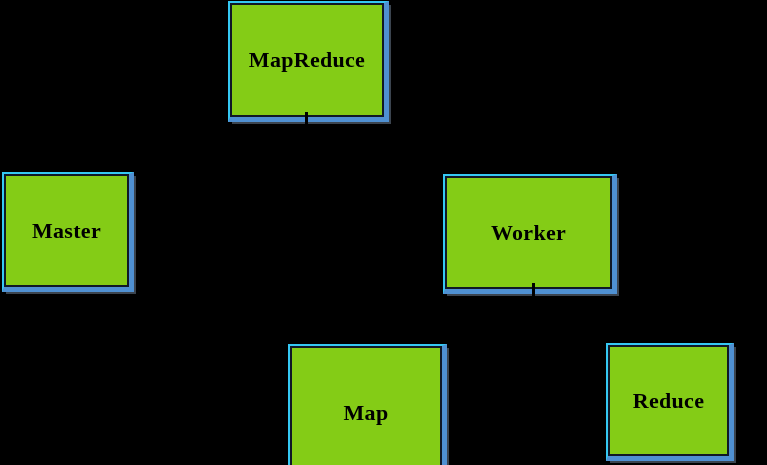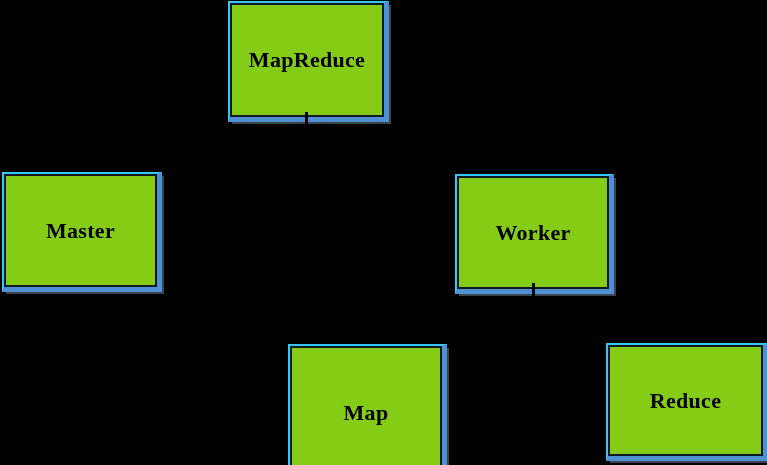--- a/index.html
+++ b/index.html
@@ -28,24 +28,24 @@
   }
   .node .label {
     font-weight: bold;
     font-size: 22px;
     color: #000000;
     letter-spacing: 0.3px;
     white-space: nowrap;
   }
   
   .n-mapreduce { left: 228px; top: 1px;   width: 161px; height: 121px; }
-  .n-master    { left: 2px;   top: 172px; width: 160px; height: 120px; }
-  .n-worker    { left: 455px; top: 174px; width: 159px; height: 120px; }
+  .n-master    { left: 2px;   top: 172px; width: 132px; height: 120px; }
+  .n-worker    { left: 443px; top: 174px; width: 174px; height: 120px; }
   .n-map       { left: 288px; top: 344px; width: 159px; height: 140px; }
-  .n-reduce    { left: 606px; top: 343px; width: 162px; height: 118px; }
+  .n-reduce    { left: 606px; top: 343px; width: 128px; height: 118px; }
   
   .stub {
     position: absolute;
     width: 3px;
     background: #000000;
     z-index: 5;
   }
   .stub-mapreduce { left: 305px; top: 112px; height: 13px; }
   .stub-worker    { left: 532px; top: 283px; height: 15px; }
 </style>

